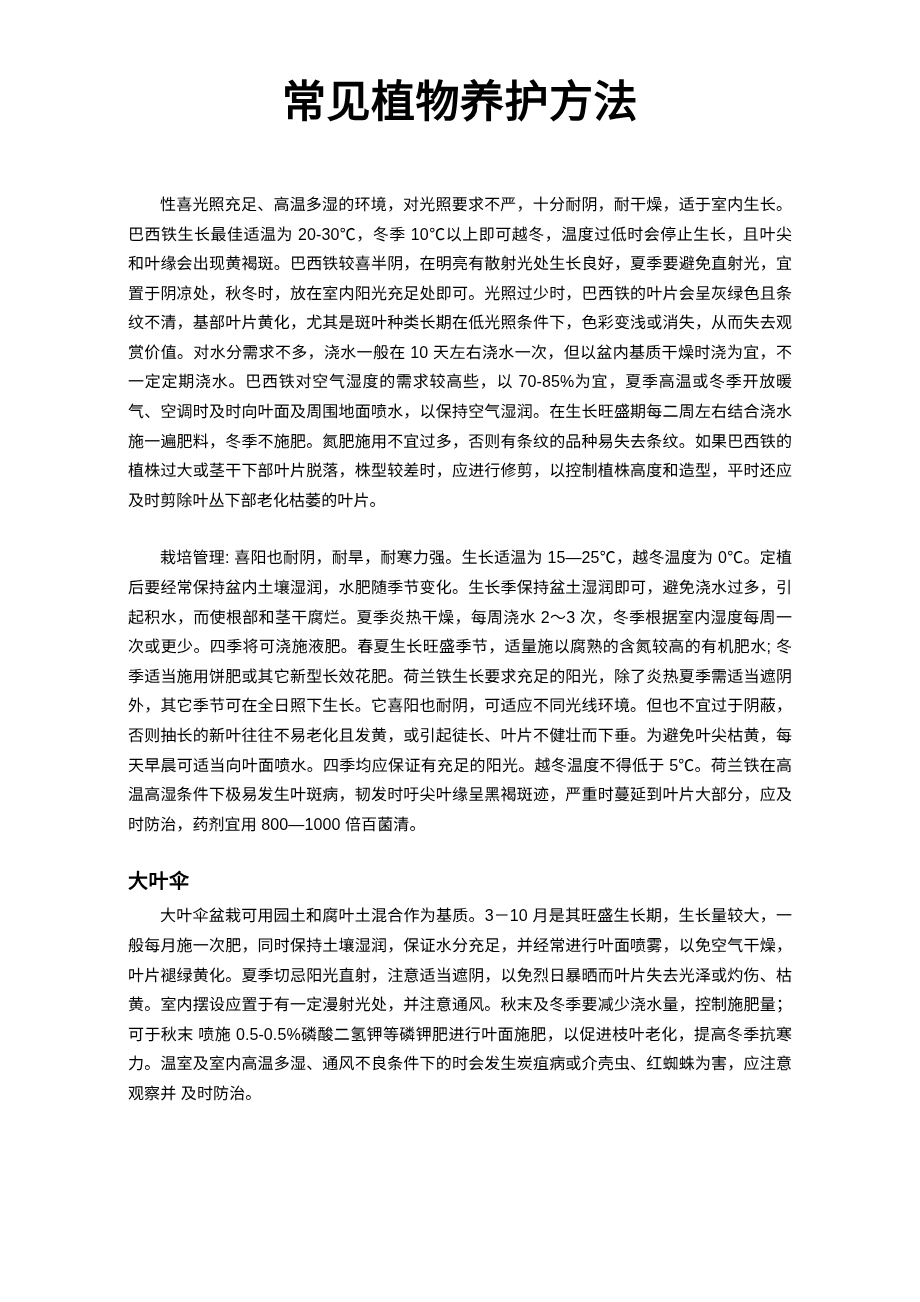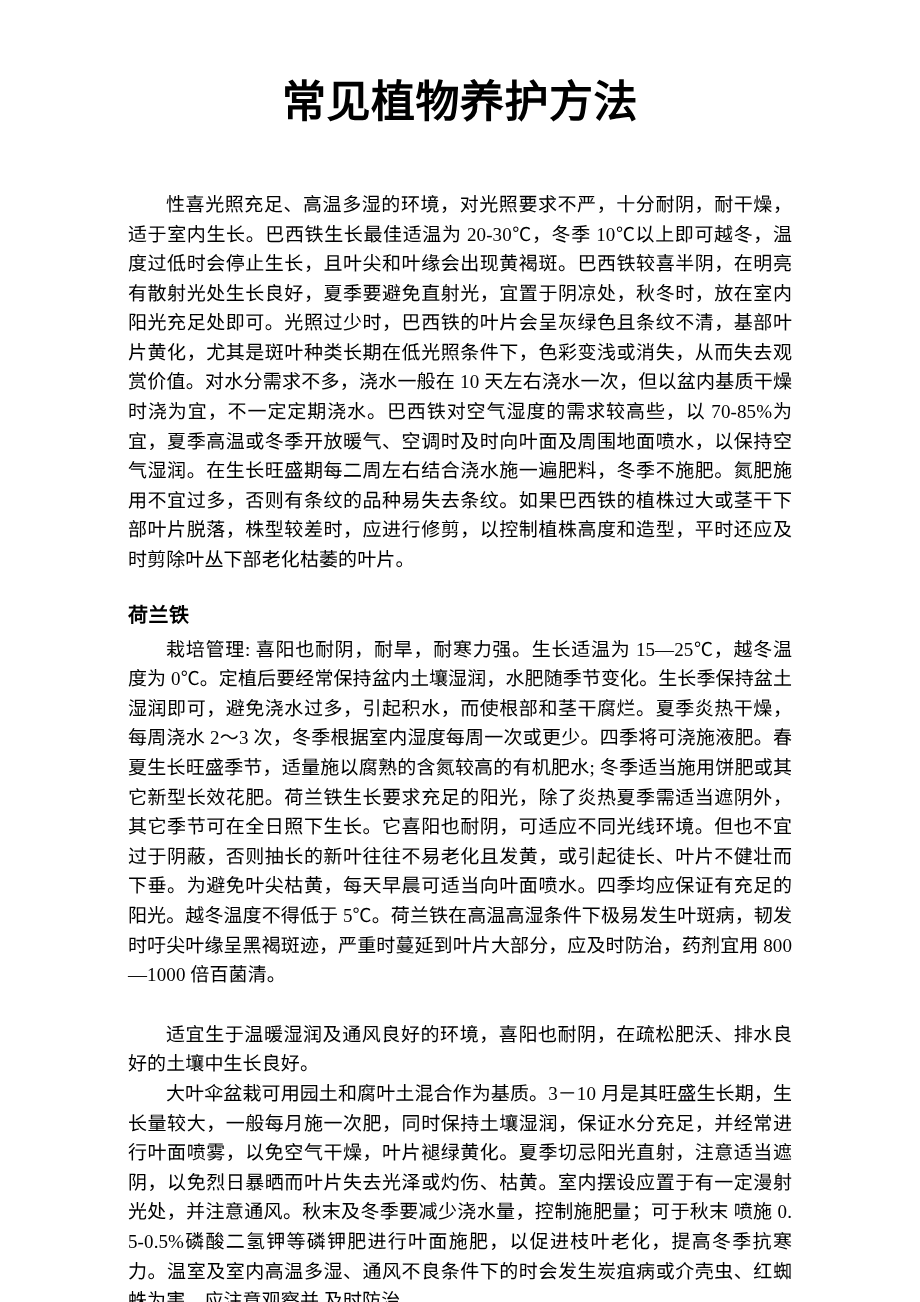--- a/index.html
+++ b/index.html
@@ -53,22 +53,22 @@
     font-family: "DejaVu Sans", "Liberation Sans", sans-serif;
     font-size: 20px;
     font-weight: 700;
     line-height: 1.25;
     margin: 0 0 6px 0;
     letter-spacing: 0.5px;
     color: #000;
   }
 
   .para {
-    font-family: Liberation Serif, serif;
-    font-size: 19px;
+    font-family: Liberation Sans, sans-serif;
+    font-size: 16px;
     line-height: 29.6px;
     margin: 0;
     text-align: justify;
     text-justify: inter-character;
     text-indent: 2em;
     letter-spacing: 0.1px;
     word-break: break-all;
     color: #000;
   }
   .para + .para {
@@ -89,23 +89,22 @@
 <div class="page">
   <div class="page-inner">
 
     <h1 class="doc-title">常见植物养护方法</h1>
 
     <section class="section s-bxt">
       <p class="para">性喜光照充足、高温多湿的环境，对光照要求不严，十分耐阴，耐干燥，适于室内生长。巴西铁生长最佳适温为 20-30℃，冬季 10℃以上即可越冬，温度过低时会停止生长，且叶尖和叶缘会出现黄褐斑。巴西铁较喜半阴，在明亮有散射光处生长良好，夏季要避免直射光，宜置于阴凉处，秋冬时，放在室内阳光充足处即可。光照过少时，巴西铁的叶片会呈灰绿色且条纹不清，基部叶片黄化，尤其是斑叶种类长期在低光照条件下，色彩变浅或消失，从而失去观赏价值。对水分需求不多，浇水一般在 10 天左右浇水一次，但以盆内基质干燥时浇为宜，不一定定期浇水。巴西铁对空气湿度的需求较高些，以 70-85%为宜，夏季高温或冬季开放暖气、空调时及时向叶面及周围地面喷水，以保持空气湿润。在生长旺盛期每二周左右结合浇水施一遍肥料，冬季不施肥。氮肥施用不宜过多，否则有条纹的品种易失去条纹。如果巴西铁的植株过大或茎干下部叶片脱落，株型较差时，应进行修剪，以控制植株高度和造型，平时还应及时剪除叶丛下部老化枯萎的叶片。</p>
     </section>
 
     <section class="section s-hlt">
-      <h2 class="section-heading">荷兰铁</h2>
       <p class="para">栽培管理: 喜阳也耐阴，耐旱，耐寒力强。生长适温为 15—25℃，越冬温度为 0℃。定植后要经常保持盆内土壤湿润，水肥随季节变化。生长季保持盆土湿润即可，避免浇水过多，引起积水，而使根部和茎干腐烂。夏季炎热干燥，每周浇水 2～3 次，冬季根据室内湿度每周一次或更少。四季将可浇施液肥。春夏生长旺盛季节，适量施以腐熟的含氮较高的有机肥水; 冬季适当施用饼肥或其它新型长效花肥。荷兰铁生长要求充足的阳光，除了炎热夏季需适当遮阴外，其它季节可在全日照下生长。它喜阳也耐阴，可适应不同光线环境。但也不宜过于阴蔽，否则抽长的新叶往往不易老化且发黄，或引起徒长、叶片不健壮而下垂。为避免叶尖枯黄，每天早晨可适当向叶面喷水。四季均应保证有充足的阳光。越冬温度不得低于 5℃。荷兰铁在高温高湿条件下极易发生叶斑病，韧发时吁尖叶缘呈黑褐斑迹，严重时蔓延到叶片大部分，应及时防治，药剂宜用 800—1000 倍百菌清。</p>
     </section>
 
     <section class="section s-dys">
-      <p class="para">适宜生于温暖湿润及通风良好的环境，喜阳也耐阴，在疏松肥沃、排水良好的土壤中生长良好。</p>
+      <h2 class="section-heading">大叶伞</h2>
       <p class="para">大叶伞盆栽可用园土和腐叶土混合作为基质。3－10 月是其旺盛生长期，生长量较大，一般每月施一次肥，同时保持土壤湿润，保证水分充足，并经常进行叶面喷雾，以免空气干燥，叶片褪绿黄化。夏季切忌阳光直射，注意适当遮阴，以免烈日暴晒而叶片失去光泽或灼伤、枯黄。室内摆设应置于有一定漫射光处，并注意通风。秋末及冬季要减少浇水量，控制施肥量；可于秋末 喷施 0.5-0.5%磷酸二氢钾等磷钾肥进行叶面施肥，以促进枝叶老化，提高冬季抗寒力。温室及室内高温多湿、通风不良条件下的时会发生炭疽病或介壳虫、红蜘蛛为害，应注意观察并 及时防治。</p>
     </section>
 
   </div>
 </div>
 
 </body></html>

